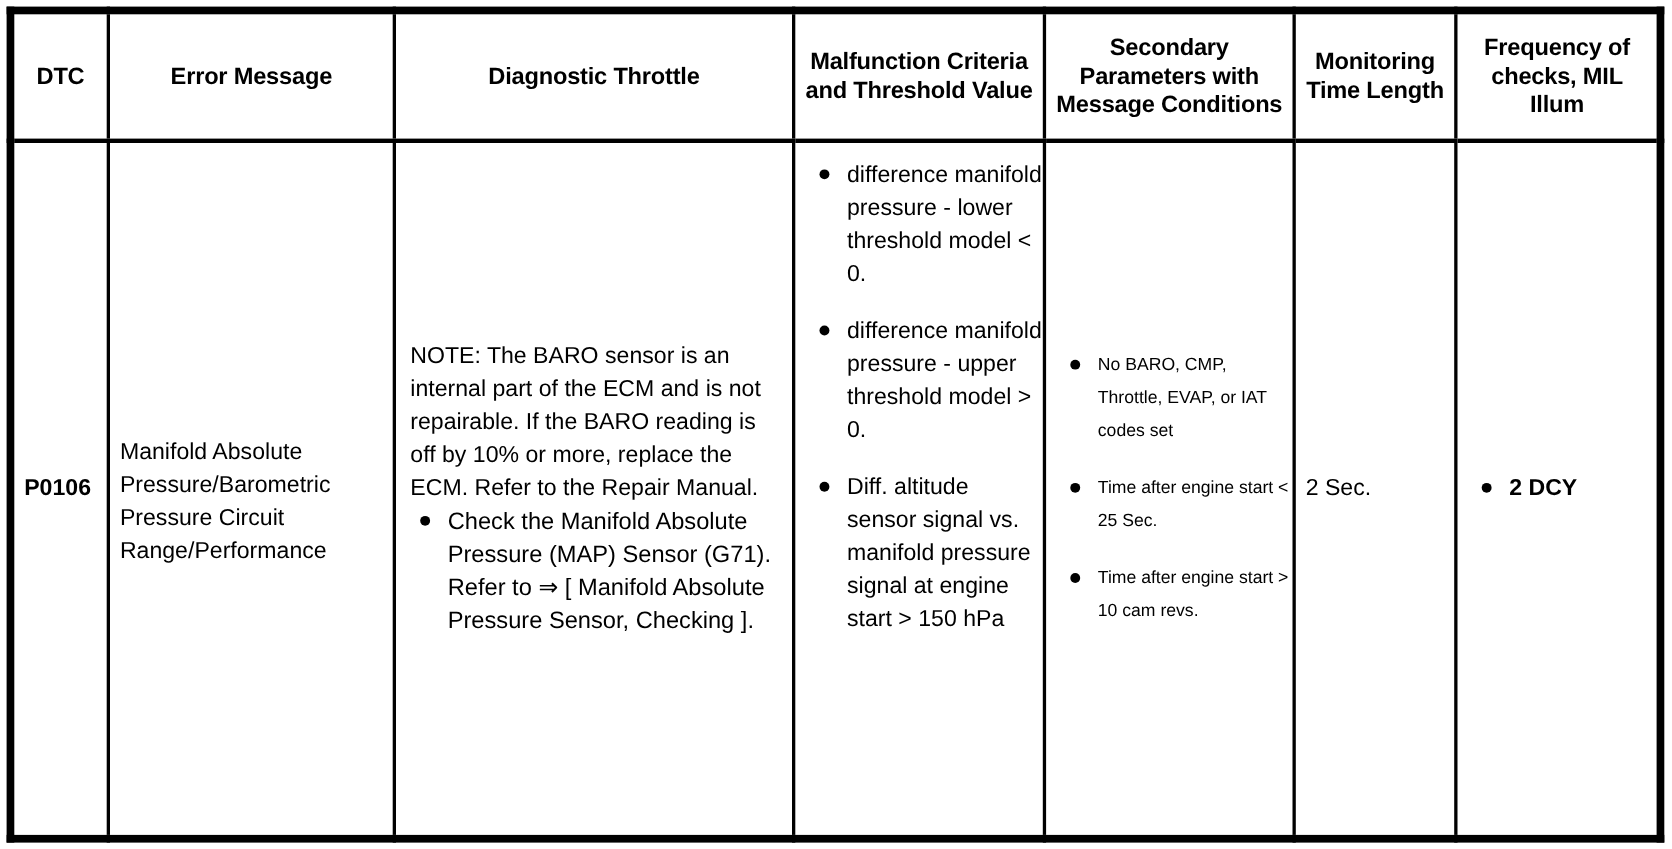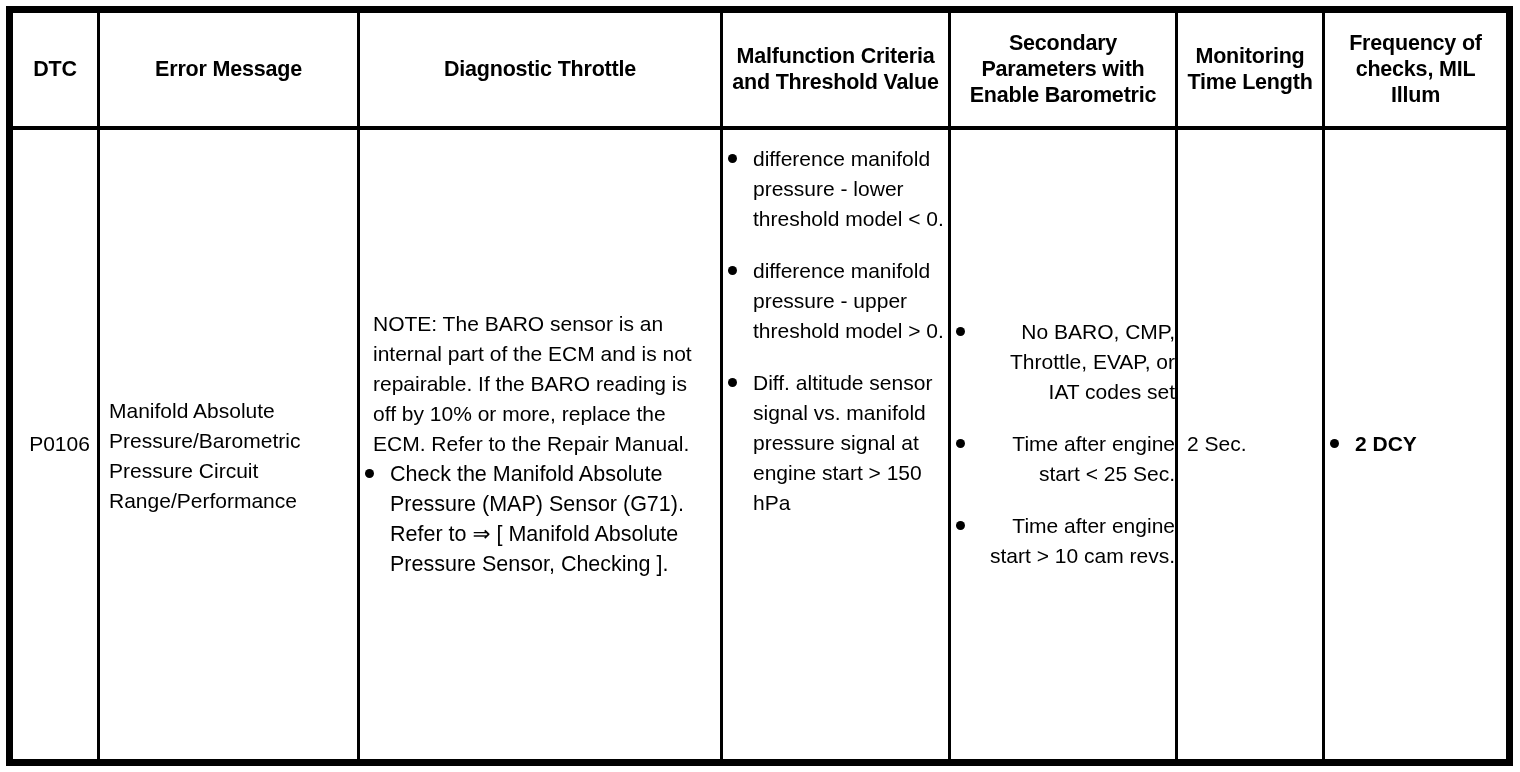--- a/index.html
+++ b/index.html
@@ -66,24 +66,25 @@
   tbody td {
     border-right: 3px solid #000;
     vertical-align: middle;
     padding: 0;
     font-size: 21px;
     line-height: 30px;
   }
   tbody td.last { border-right: none; font-weight: bold; }
 
   .dtc-code {
-    text-align: center;
+    text-align: left;
     padding-left: 9px;
     font-size: 21px;
     white-space: nowrap;
+    font-weight: bold;
   }
 
   .err-msg {
     padding-left: 9px;
     padding-right: 4px;
     font-size: 21px;
     line-height: 30px;
     margin-top: 24px;
   }
 
@@ -95,21 +96,21 @@
 
   
   ul.blist {
     list-style: none;
     margin: 0;
     padding: 0;
   }
   ul.blist li {
     position: relative;
     padding-left: 30px;
-    margin: 0 0 22px 0;
+    margin: 0 0 22px 17px;
   }
   ul.blist li:last-child { margin-bottom: 0; }
   ul.blist li .bullet {
     position: absolute;
     left: 5px;
     top: 10px;
     width: 9px;
     height: 9px;
     background: #000;
     border-radius: 50%;
@@ -124,23 +125,22 @@
 
   .mal-list {
     padding: 0 4px 0 20px;
     font-size: 21px;
     line-height: 30px;
   }
   .mal-list li { margin-bottom: 26px; }
 
   .sec-list {
     padding: 0 4px 0 20px;
-    font-size: 21px;
-    line-height: 30px;
-    text-align: right;
+    font-size: 16px;
+    line-height: 30px;
   }
   .sec-list li { margin-bottom: 28px; }
 
   .freq-list {
     padding: 0 4px 0 22px;
     font-size: 21px;
     line-height: 30px;
   }
 
   .mon-val {
@@ -169,21 +169,21 @@
         <col class="c-mon">
         <col class="c-freq">
     </colgroup>
 
     <thead>
       <tr>
         <th>DTC</th>
         <th>Error Message</th>
         <th>Diagnostic Throttle</th>
         <th>Malfunction Criteria and Threshold Value</th>
-        <th>Secondary Parameters with Enable Barometric</th>
+        <th>Secondary Parameters with Message Conditions</th>
         <th>Monitoring Time Length</th>
         <th class="last">Frequency of checks, MIL Illum</th>
       </tr>
     </thead>
 
     <tbody>
       <tr>
 
         <td>
           <div class="dtc-code">P0106</div>

